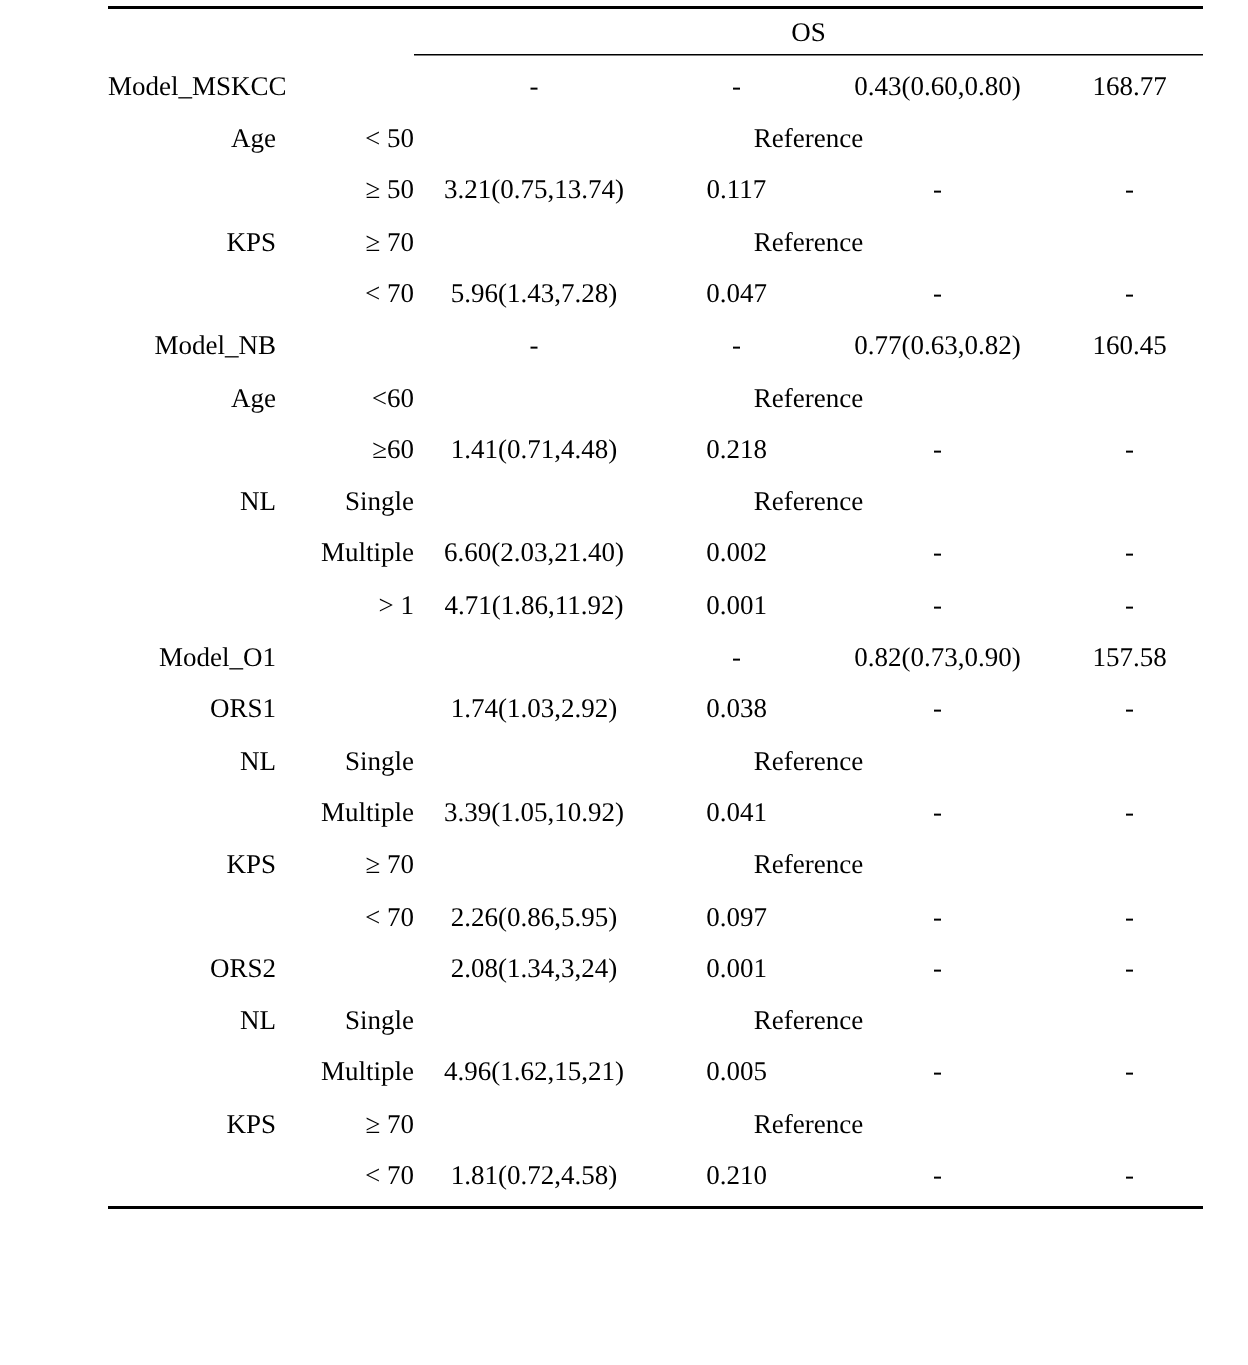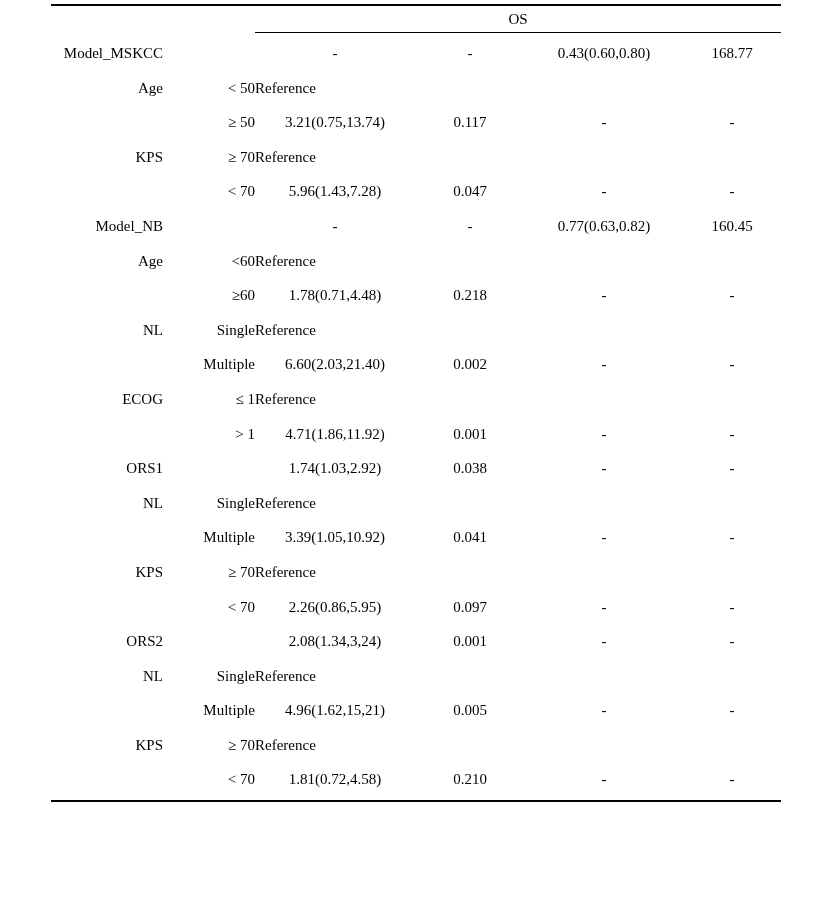--- a/index.html
+++ b/index.html
@@ -16,23 +16,23 @@
   .sheet {
     position: relative;
     width: 832px;
     height: 910px;
     box-sizing: border-box;
     padding: 0;
   }
   table.stats {
     border-collapse: collapse;
     width: 730px;
-    margin-left: 51px;
+    margin-left: 72px;
     margin-top: 4px;
-    font-size: 15px;
+    font-size: 18px;
     table-layout: fixed;
   }
   table.stats td, table.stats th {
     padding: 0;
     font-weight: normal;
     vertical-align: middle;
   }
   
   col.c-var    { width: 112px; }
   col.c-level  { width: 92px; }
@@ -70,20 +70,21 @@
   .os-head td.blank {
     border-bottom: none;
   }
   tr.data td {
     height: 34.6px;
     line-height: 34.6px;
   }
   td.l { text-align: right; padding-left: 2px; }
   td.c { text-align: center; }
   td.ref {
+    text-align: center;
   }
   .pital {
     font-style: italic;
     font-weight: bold;
   }
   .spacer-row td {
     height: 3px;
     font-size: 0;
     line-height: 0;
   }
@@ -164,56 +165,59 @@
 
       <tr class="data">
         <td class="l">Age</td>
         <td class="l">&lt;60</td>
         <td class="ref" colspan="4">Reference</td>
       </tr>
 
       <tr class="data">
         <td class="l"></td>
         <td class="l">≥60</td>
-        <td class="c">1.78(0.71,4.48)</td>
+        <td class="c">1.41(0.71,4.48)</td>
         <td class="c">0.218</td>
         <td class="c">-</td>
         <td class="c">-</td>
       </tr>
 
       <tr class="data">
         <td class="l">NL</td>
         <td class="l">Single</td>
         <td class="ref" colspan="4">Reference</td>
       </tr>
 
       <tr class="data">
         <td class="l"></td>
         <td class="l">Multiple</td>
         <td class="c">6.60(2.03,21.40)</td>
         <td class="c">0.002</td>
         <td class="c">-</td>
         <td class="c">-</td>
       </tr>
 
-      <tr class="data">
-        <td class="l">ECOG</td>
-        <td class="l">≤ 1</td>
-        <td class="ref" colspan="4">Reference</td>
-      </tr>
 
       <tr class="data">
         <td class="l"></td>
         <td class="l">&gt; 1</td>
         <td class="c">4.71(1.86,11.92)</td>
         <td class="c">0.001</td>
         <td class="c">-</td>
         <td class="c">-</td>
       </tr>
 
+      <tr class="data">
+        <td class="l">Model_O1</td>
+        <td class="l"></td>
+        <td class="c"></td>
+        <td class="c">-</td>
+        <td class="c">0.82(0.73,0.90)</td>
+        <td class="c">157.58</td>
+      </tr>
 
       <tr class="data">
         <td class="l">ORS1</td>
         <td class="l"></td>
         <td class="c">1.74(1.03,2.92)</td>
         <td class="c">0.038</td>
         <td class="c">-</td>
         <td class="c">-</td>
       </tr>
 

